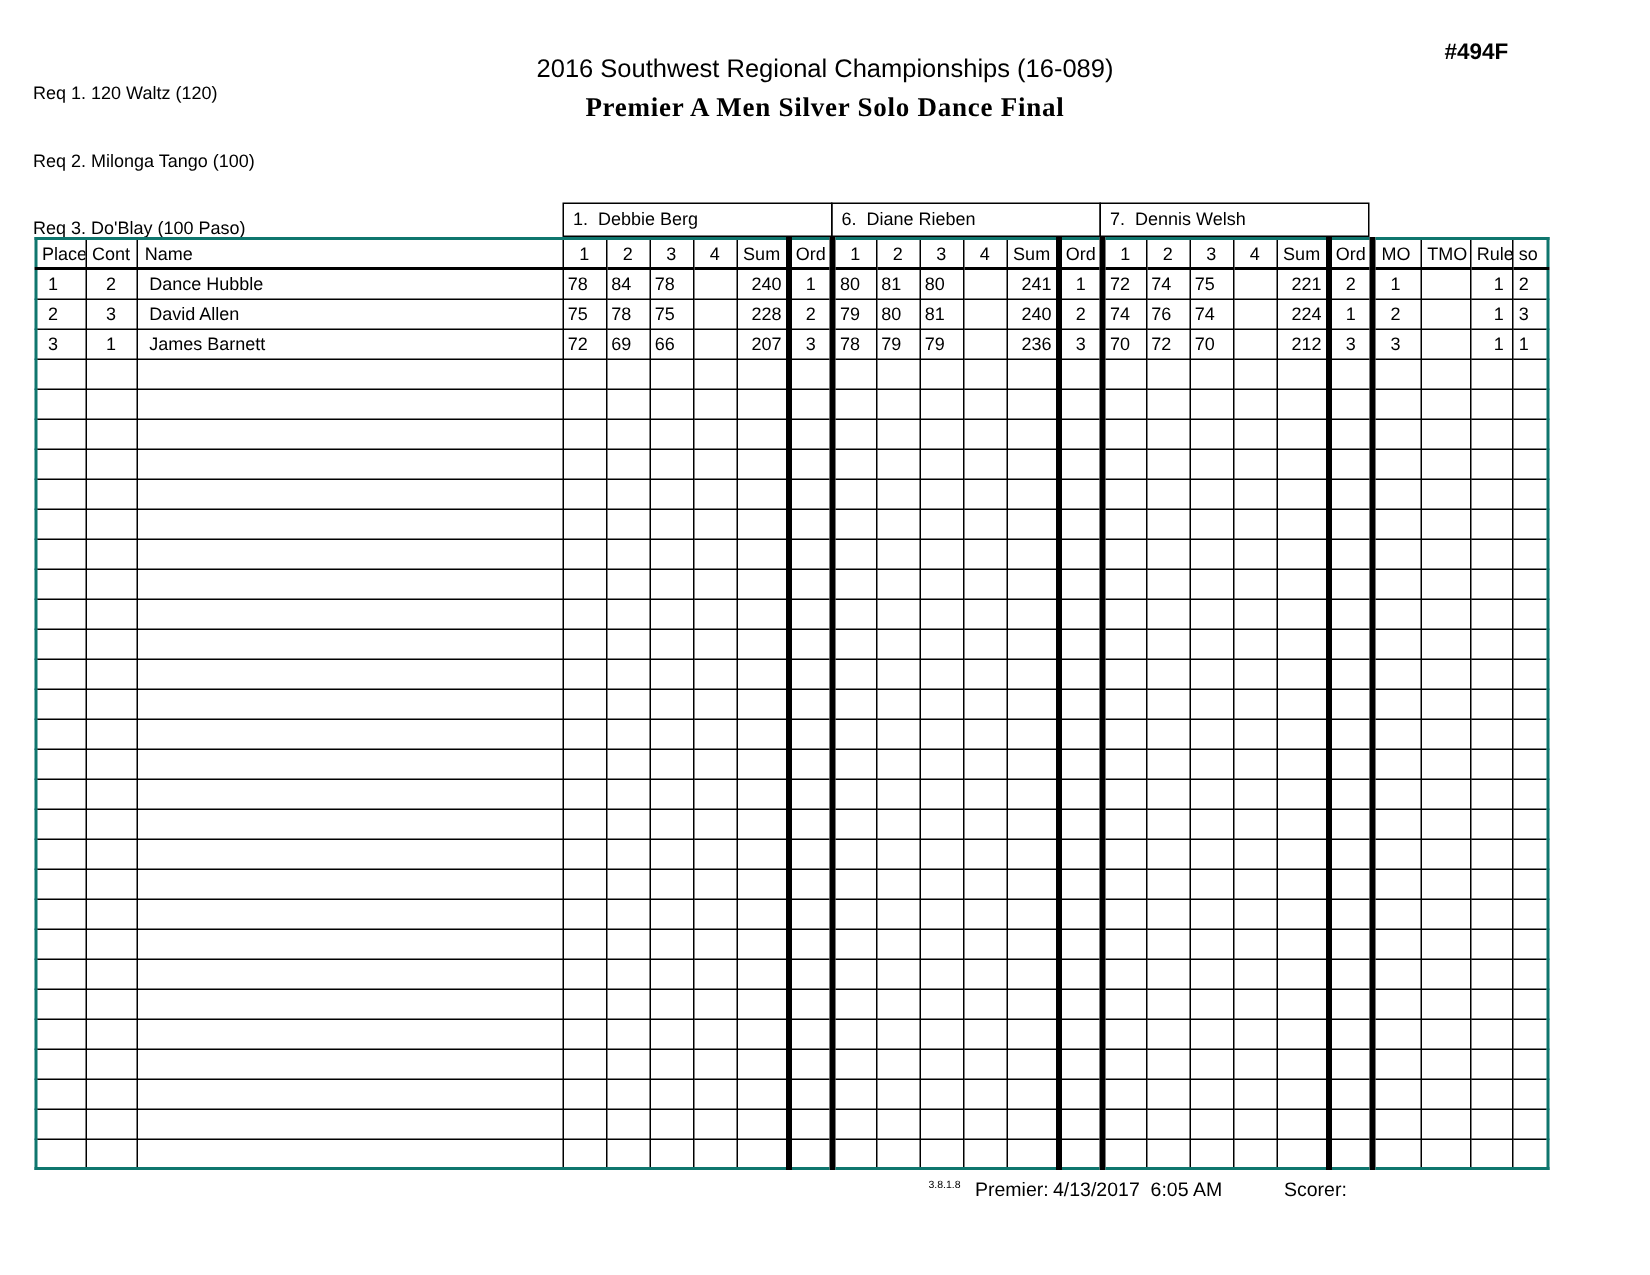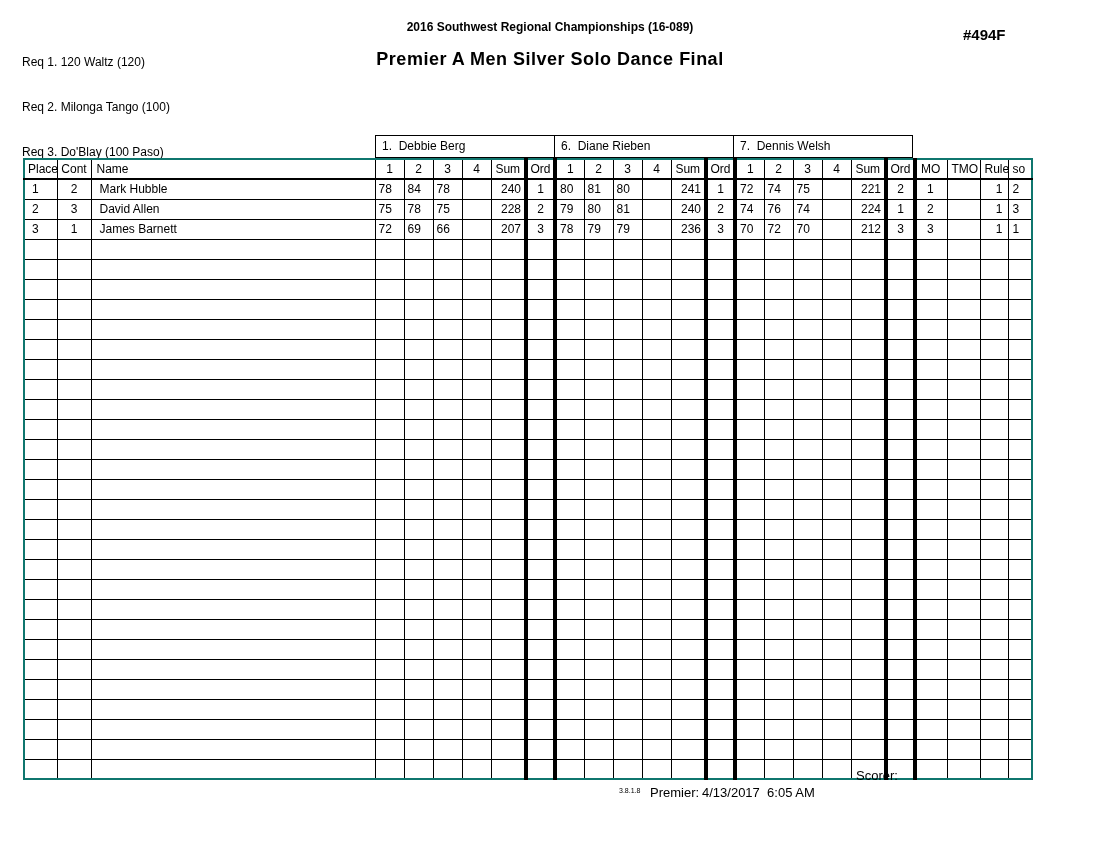--- a/index.html
+++ b/index.html
@@ -14,23 +14,23 @@
   }
 
   
   .req-list {
     position: absolute; left: 22px; top: 25px;
     font-size: 12px; line-height: 15px; white-space: pre;
   }
 
   
   .title-block { position: absolute; left: 0; right: 0; top: 0; text-align: center; }
-  .t1 { margin-top: 20px; font-size: 12px; font-weight: bold; }
+  .t1 { margin-top: 36px; font-size: 17px; font-weight: normal; }
   .t2 { margin-top: 3px;  font-size: 14px; white-space: pre; }
-  .t3 { margin-top: 15px;  font-size: 18px; font-weight: bold; letter-spacing: 0.5px; }
+  .t3 { margin-top: 5px;  font-size: 18px; font-weight: bold; letter-spacing: 0.5px; font-family: Liberation Serif, serif; }
   .t4 { margin-top: 5px;  font-size: 15px; }
 
   .event-number { position: absolute; left: 963px; top: 26px; font-size: 15px; font-weight: bold; }
 
   
   .judge-row { position: absolute; left: 375px; top: 135px; display: flex; }
   .judge-box {
     width: 180px; height: 23px;
     border: 1px solid #000;
     font-size: 12px; line-height: 21px;
@@ -70,21 +70,21 @@
   .c-ord   { text-align: center; font-weight: bold; }
   .c-mo    { text-align: left;  padding-left: 10px !important; }
   .c-tmo   { }
   .c-rule  { text-align: right; padding-right: 5px !important; }
   .c-so    { text-align: left;  padding-left: 4px  !important; }
 
   
   .f-version { position: absolute; left: 619px; top: 787px; font-size: 7px; }
   .f-printed-label { position: absolute; left: 650px; top: 785px; font-size: 13px; }
   .f-printed-value { position: absolute; left: 702px; top: 785px; font-size: 13px; white-space: pre; }
-  .f-scorer  { position: absolute; left: 856px; top: 768px; font-size: 13px; }
+  .f-scorer  { position: absolute; left: 856px; top: 785px; font-size: 13px; }
 </style>
 </head>
 <body>
 
 <div class="page">
 
   <div class="req-list">
     <div>Req 1. 120 Waltz (120)</div>
     <div>Req 2. Milonga Tango (100)</div>
     <div>Req 3. Do'Blay (100 Paso)</div>
@@ -157,21 +157,21 @@
           <th class="h-right">MO</th>
           <th class="h-right">TMO</th>
           <th class="h-right">Rule</th>
           <th class="h-right">so</th>
         </tr>
       </thead>
     <tbody id="results-body">
         <tr>
           <td class="c-place">1</td>
           <td class="c-cont">2</td>
-          <td class="c-name">Mark Hubble</td>
+          <td class="c-name">Dance Hubble</td>
           <td class="c-score">78</td>
           <td class="c-score">84</td>
           <td class="c-score">78</td>
           <td class="c-score"></td>
           <td class="c-sum">240</td>
           <td class="c-ord ord">1</td>
           <td class="c-score">80</td>
           <td class="c-score">81</td>
           <td class="c-score">80</td>
           <td class="c-score"></td>

